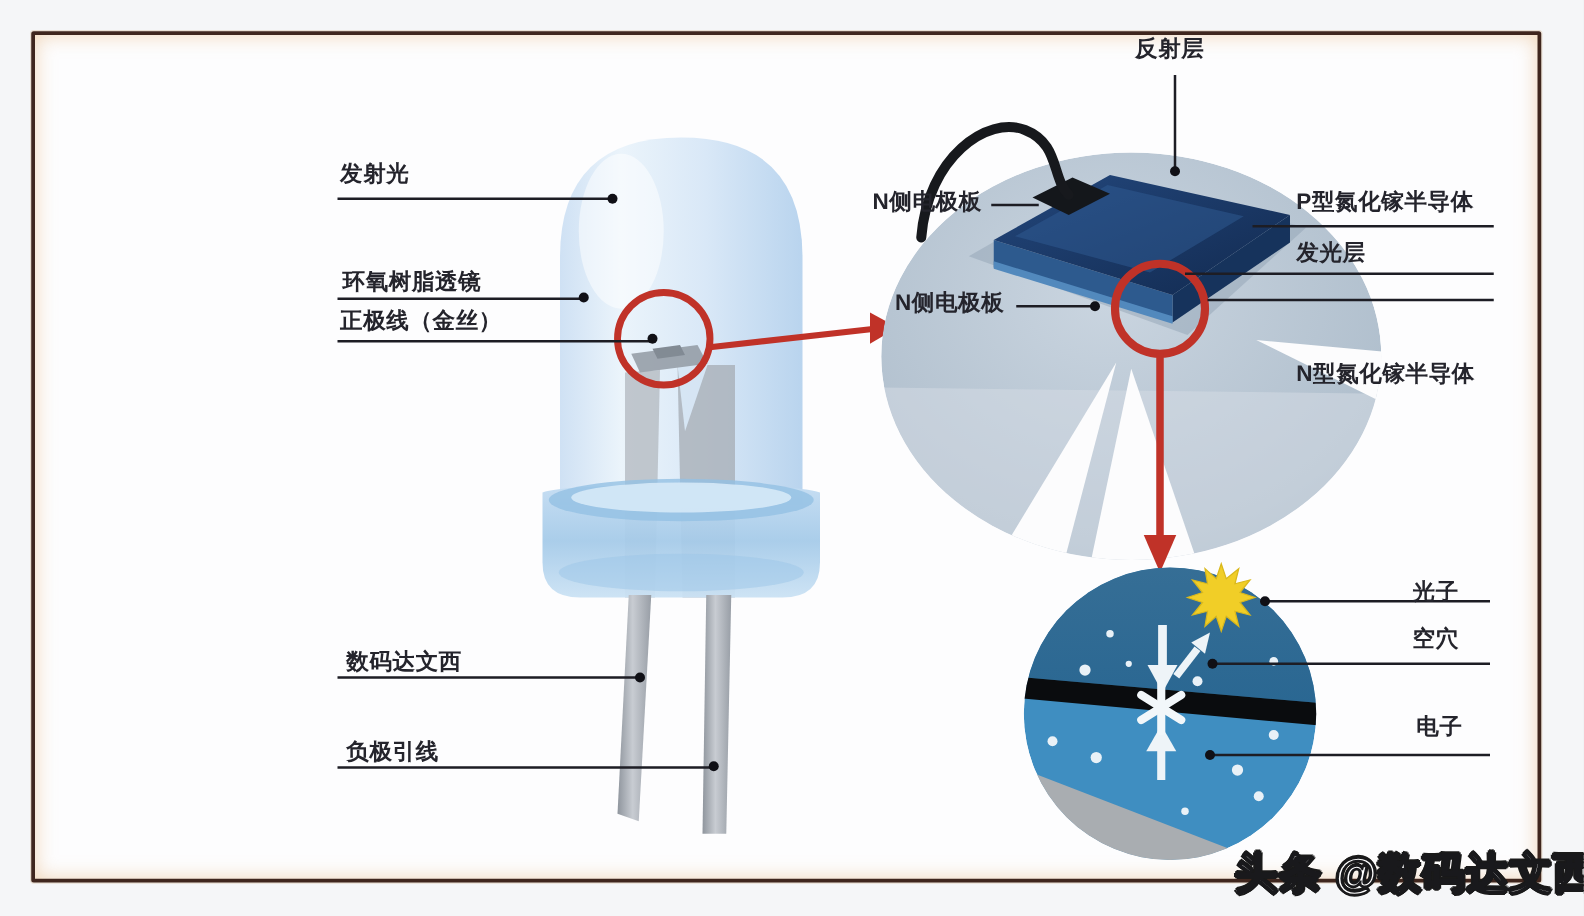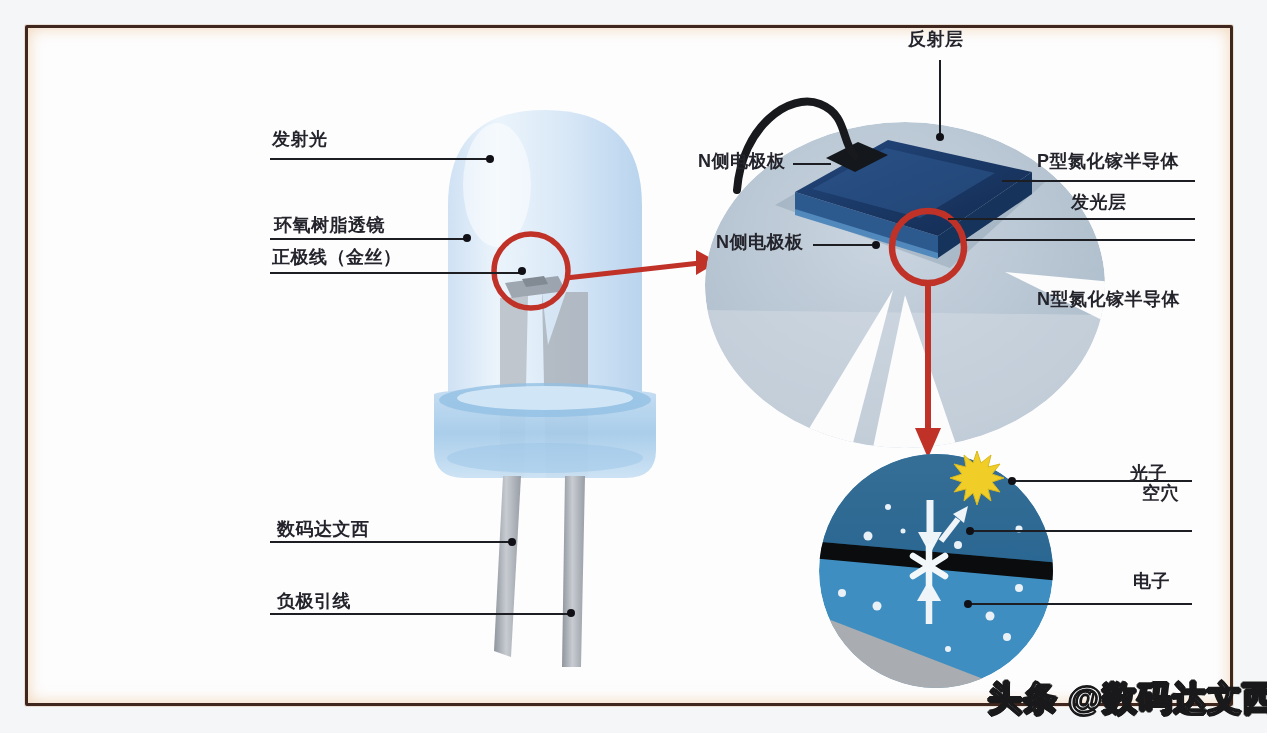--- a/index.html
+++ b/index.html
@@ -191,21 +191,21 @@
 
   <div class="lbl" style="left:272px;top:130px;">发射光</div>
   <div class="lbl" style="left:274px;top:216px;">环氧树脂透镜</div>
   <div class="lbl" style="left:272px;top:249px;font-family:Liberation Mono, monospace;">正极线（金丝）</div>
   <div class="lbl" style="left:277px;top:520px;">数码达文西</div>
   <div class="lbl" style="left:277px;top:592px;">负极引线</div>
   <div class="lbl" style="left:908px;top:30px;">反射层</div>
   <div class="lbl" style="left:698px;top:152px;">N侧电极板</div>
   <div class="lbl" style="left:716px;top:233px;">N侧电极板</div>
   <div class="lbl" style="left:1037px;top:152px;text-align:right;">P型氮化镓半导体</div>
-  <div class="lbl" style="left:1037px;top:193px;margin-left:34px;">发光层</div>
+  <div class="lbl" style="left:1037px;top:193px;">发光层</div>
   <div class="lbl" style="left:1037px;top:242px;margin-top:48px;">N型氮化镓半导体</div>
   <div class="lbl" style="left:1130px;top:464px;">光子</div>
-  <div class="lbl" style="left:1130px;top:484px;margin-left:12px;">空穴</div>
+  <div class="lbl" style="left:1130px;top:502px;">空穴</div>
   <div class="lbl" style="left:1133px;top:572px;">电子</div>
 
   <div class="watermark">头条 @数码达文西</div>
 
 </div>
 
 </body></html>

